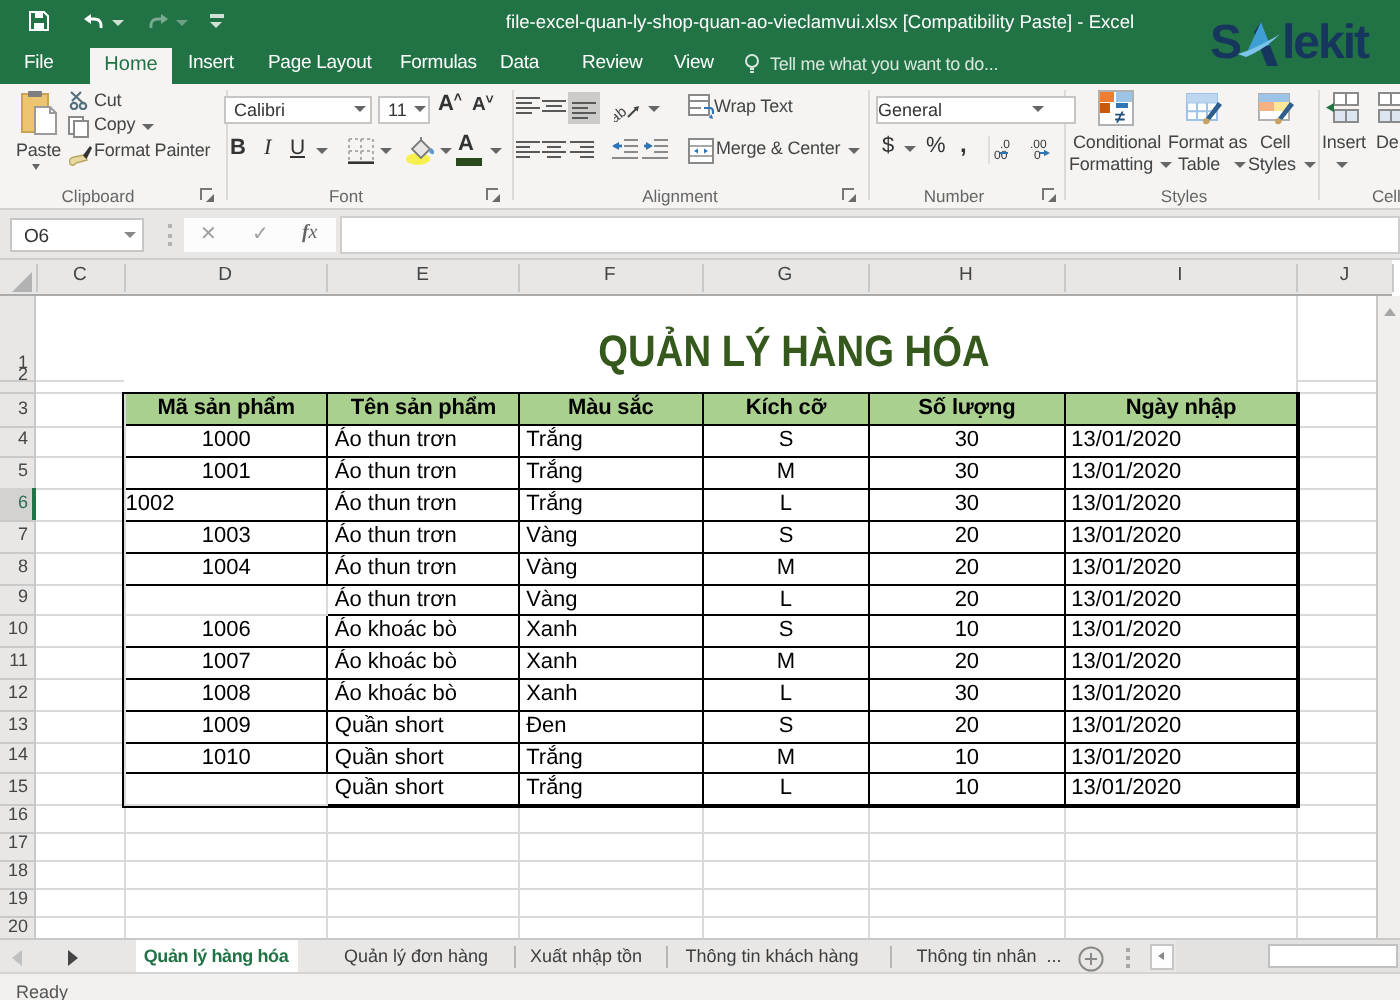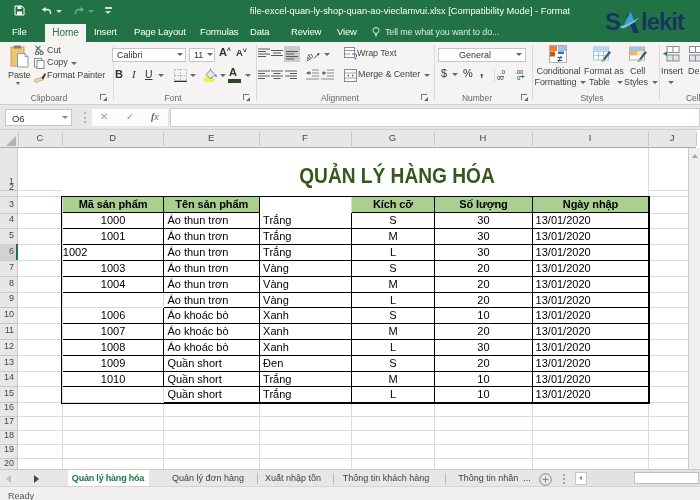--- a/index.html
+++ b/index.html
@@ -54,21 +54,21 @@
       <path d="M4.5 1 L1 3.5 L4.5 6 Z" fill="#fff"></path>
     </svg>
   <div class="dd" style="left:56px;top:10px;border-top-color:#cfe0d5"></div>
   <svg class="abs" style="left:73px;top:6px;opacity:.4" width="12" height="10" viewBox="0 0 12 10">
       <path d="M2.5 8 Q2 3.5 6 3.5 L8.5 3.5" fill="none" stroke="#fff" stroke-width="1.4"></path>
       <path d="M7.5 1 L11 3.5 L7.5 6 Z" fill="#fff"></path>
     </svg>
   <div class="dd" style="left:88px;top:10px;border-top-color:#6f9f85"></div>
   <div class="abs" style="left:105px;top:7px;width:7px;height:1.5px;background:#cfe0d5"></div>
   <div class="dd" style="left:105px;top:11px;border-top-color:#cfe0d5"></div>
-  <div class="abs" style="left:180px;top:5.5px;width:460px;text-align:center;color:#fff;font-size:9.3px;white-space:nowrap">file-excel-quan-ly-shop-quan-ao-vieclamvui.xlsx  [Compatibility Mode] - Format</div>
+  <div class="abs" style="left:180px;top:5.5px;width:460px;text-align:center;color:#fff;font-size:9.3px;white-space:nowrap">file-excel-quan-ly-shop-quan-ao-vieclamvui.xlsx  [Compatibility Paste] - Excel</div>
 </div>
 
 <div class="abs" style="left:605px;top:8px;width:90px;height:28px;z-index:50">
   <span style="position:absolute;left:0;top:0;font-size:24px;font-weight:bold;color:#17365d;letter-spacing:-0.5px">S</span>
   <svg style="position:absolute;left:14px;top:3px" width="26" height="22" viewBox="0 0 26 22">
     <path d="M11.5 0 L20 22 L14.5 22 L8 5 Z" fill="#17365d"></path>
     <path d="M11.5 0 L16 11.5 L5 14 Z" fill="#3e9fd4"></path>
     <path d="M0 16 Q10 13 21 6 Q13 14 4 17.5 Z" fill="#7cc4e8"></path>
   </svg>
   <span style="position:absolute;left:36px;top:0;font-size:24px;font-weight:bold;color:#17365d;letter-spacing:-1px">lekit</span>
@@ -202,21 +202,21 @@
   </svg>
   <div class="rtext" style="left:357px;top:6px">Wrap Text</div>
   <svg class="abs" style="left:344px;top:27px" width="13" height="13" viewBox="0 0 13 13">
     <rect x="0.5" y="0.5" width="12" height="12" fill="#fff" stroke="#8a8a8a"></rect>
     <path d="M0.5 4 h12 M0.5 9 h12" stroke="#8a8a8a" stroke-width="0.8"></path>
     <path d="M3 6.5 l2 -1.3 v2.6 z M10 6.5 l-2 -1.3 v2.6 z" fill="#2e75b6"></path>
   </svg>
   <div class="rtext" style="left:358px;top:27px">Merge &amp; Center</div>
   <div class="dd" style="left:424px;top:32px"></div>
 
-  <div class="combo" style="left:438px;top:6px;width:88px;height:14px;line-height:13px;padding-left:20px">General</div>
+  <div class="combo" style="left:438px;top:6px;width:100px;height:14px;line-height:13px;padding-left:0">General</div>
   <div class="dd" style="left:516px;top:11px"></div>
   <div class="rtext" style="left:441px;top:25px;font-size:11px;color:#333">$</div>
   <div class="dd" style="left:452px;top:31px"></div>
   <div class="rtext" style="left:463px;top:25px;font-size:11px;color:#333">%</div>
   <div class="rtext" style="left:480px;top:23px;font-size:12px;font-weight:bold;color:#333">,</div>
   <div class="abs" style="left:493.5px;top:26px;width:1px;height:14px;background:#e0dedd"></div>
   <svg class="abs" style="left:497px;top:26px" width="13" height="12" viewBox="0 0 13 12">
     <text x="3" y="6" font-size="6" fill="#333" font-family="Liberation Sans">.0</text>
     <text x="0" y="11.5" font-size="6" fill="#333" font-family="Liberation Sans">00</text>
     <path d="M7 8.5 L3 8.5" stroke="#2e75b6" stroke-width="1"></path>
@@ -388,20 +388,21 @@
       <div class="gh" style="top: 296.2px; left: 0px; width: 669.5px;"></div>
       <div class="gh" style="top: 310.2px; left: 0px; width: 669.5px;"></div>
     </div>
 </div>
 
 <div class="abs" id="mergecover" style="left:62.3px;top:148px;width:586px;height:48.4px;background:#fff"></div>
 <div class="abs" id="xtitle" style="left:247px;top:162.5px;width:300px;text-align:center;font-size:22px;font-weight:bold;color:#35591c;white-space:nowrap;transform:scaleX(0.87);transform-origin:50% 50%">QUẢN LÝ HÀNG HÓA</div>
 <div class="abs" id="tablebox" style="left: 60.8px; top: 195.9px; width: 589.1px; height: 208.3px; border-width: 1.5px 0.5px 0.5px 1.5px; border-style: solid; border-color: rgb(0, 0, 0);">
     <div style="position: absolute; left: 1px; top: 0.5px; width: 101.6px; height: 16.1px; border-right: 1px solid rgb(0, 0, 0); border-bottom: 1px solid rgb(0, 0, 0); box-sizing: border-box; overflow: hidden; white-space: nowrap; background: rgb(169, 208, 142); font-weight: bold; font-size: 11px; text-align: center; line-height: 15.1px; letter-spacing: -0.1px;">Mã sản phẩm</div>
     <div style="position: absolute; left: 102.6px; top: 0.5px; width: 95.7px; height: 16.1px; border-right: 1px solid rgb(0, 0, 0); border-bottom: 1px solid rgb(0, 0, 0); box-sizing: border-box; overflow: hidden; white-space: nowrap; background: rgb(169, 208, 142); font-weight: bold; font-size: 11px; text-align: center; line-height: 15.1px; letter-spacing: -0.1px;">Tên sản phẩm</div>
+    <div style="position: absolute; left: 198.3px; top: 0.5px; width: 91.6px; height: 16.1px; border-right: 1px solid rgb(0, 0, 0); border-bottom: 1px solid rgb(0, 0, 0); box-sizing: border-box; overflow: hidden; white-space: nowrap; background: rgb(169, 208, 142); font-weight: bold; font-size: 11px; text-align: center; line-height: 15.1px; letter-spacing: -0.1px;">Màu sắc</div>
     <div style="position: absolute; left: 289.9px; top: 0.5px; width: 83.6px; height: 16.1px; border-right: 1px solid rgb(0, 0, 0); border-bottom: 1px solid rgb(0, 0, 0); box-sizing: border-box; overflow: hidden; white-space: nowrap; background: rgb(169, 208, 142); font-weight: bold; font-size: 11px; text-align: center; line-height: 15.1px; letter-spacing: -0.1px;">Kích cỡ</div>
     <div style="position: absolute; left: 470.8px; top: 0.5px; width: 116.8px; height: 16.1px; border-right: 1px solid rgb(0, 0, 0); border-bottom: 1px solid rgb(0, 0, 0); box-sizing: border-box; overflow: hidden; white-space: nowrap; background: rgb(169, 208, 142); font-weight: bold; font-size: 11px; text-align: center; line-height: 15.1px; letter-spacing: -0.1px;">Ngày nhập</div>
     <div style="position: absolute; left: 373.5px; top: 0.5px; width: 97.3px; height: 16.1px; border-right: 1px solid rgb(0, 0, 0); border-bottom: 1px solid rgb(0, 0, 0); box-sizing: border-box; overflow: hidden; white-space: nowrap; background: rgb(169, 208, 142); font-weight: bold; font-size: 11px; text-align: center; line-height: 15.1px; letter-spacing: -0.1px;">Số lượng</div>
     <div style="position: absolute; left: 1px; top: 16.6px; width: 101.6px; height: 15.8083px; border-right: 1px solid rgb(0, 0, 0); border-bottom: 1px solid rgb(0, 0, 0); box-sizing: border-box; overflow: hidden; white-space: nowrap; background: rgb(255, 255, 255); font-size: 11px; line-height: 14.8083px; text-align: center;">1000</div>
     <div style="position: absolute; left: 102.6px; top: 16.6px; width: 95.7px; height: 15.8083px; border-right: 1px solid rgb(0, 0, 0); border-bottom: 1px solid rgb(0, 0, 0); box-sizing: border-box; overflow: hidden; white-space: nowrap; background: rgb(255, 255, 255); font-size: 11px; line-height: 14.8083px; padding-left: 3px;">Áo thun trơn</div>
     <div style="position: absolute; left: 198.3px; top: 16.6px; width: 91.6px; height: 15.8083px; border-right: 1px solid rgb(0, 0, 0); border-bottom: 1px solid rgb(0, 0, 0); box-sizing: border-box; overflow: hidden; white-space: nowrap; background: rgb(255, 255, 255); font-size: 11px; line-height: 14.8083px; padding-left: 3px;">Trắng</div>
     <div style="position: absolute; left: 289.9px; top: 16.6px; width: 83.6px; height: 15.8083px; border-right: 1px solid rgb(0, 0, 0); border-bottom: 1px solid rgb(0, 0, 0); box-sizing: border-box; overflow: hidden; white-space: nowrap; background: rgb(255, 255, 255); font-size: 11px; line-height: 14.8083px; text-align: center;">S</div>
     <div style="position: absolute; left: 373.5px; top: 16.6px; width: 97.3px; height: 15.8083px; border-right: 1px solid rgb(0, 0, 0); border-bottom: 1px solid rgb(0, 0, 0); box-sizing: border-box; overflow: hidden; white-space: nowrap; background: rgb(255, 255, 255); font-size: 11px; line-height: 14.8083px; text-align: center;">30</div>
     <div style="position: absolute; left: 470.8px; top: 16.6px; width: 116.8px; height: 15.8083px; border-right: 1px solid rgb(0, 0, 0); border-bottom: 1px solid rgb(0, 0, 0); box-sizing: border-box; overflow: hidden; white-space: nowrap; background: rgb(255, 255, 255); font-size: 11px; line-height: 14.8083px; padding-left: 3px;">13/01/2020</div>
     <div style="position: absolute; left: 1px; top: 32.4083px; width: 101.6px; height: 15.8083px; border-right: 1px solid rgb(0, 0, 0); border-bottom: 1px solid rgb(0, 0, 0); box-sizing: border-box; overflow: hidden; white-space: nowrap; background: rgb(255, 255, 255); font-size: 11px; line-height: 14.8083px; text-align: center;">1001</div>

